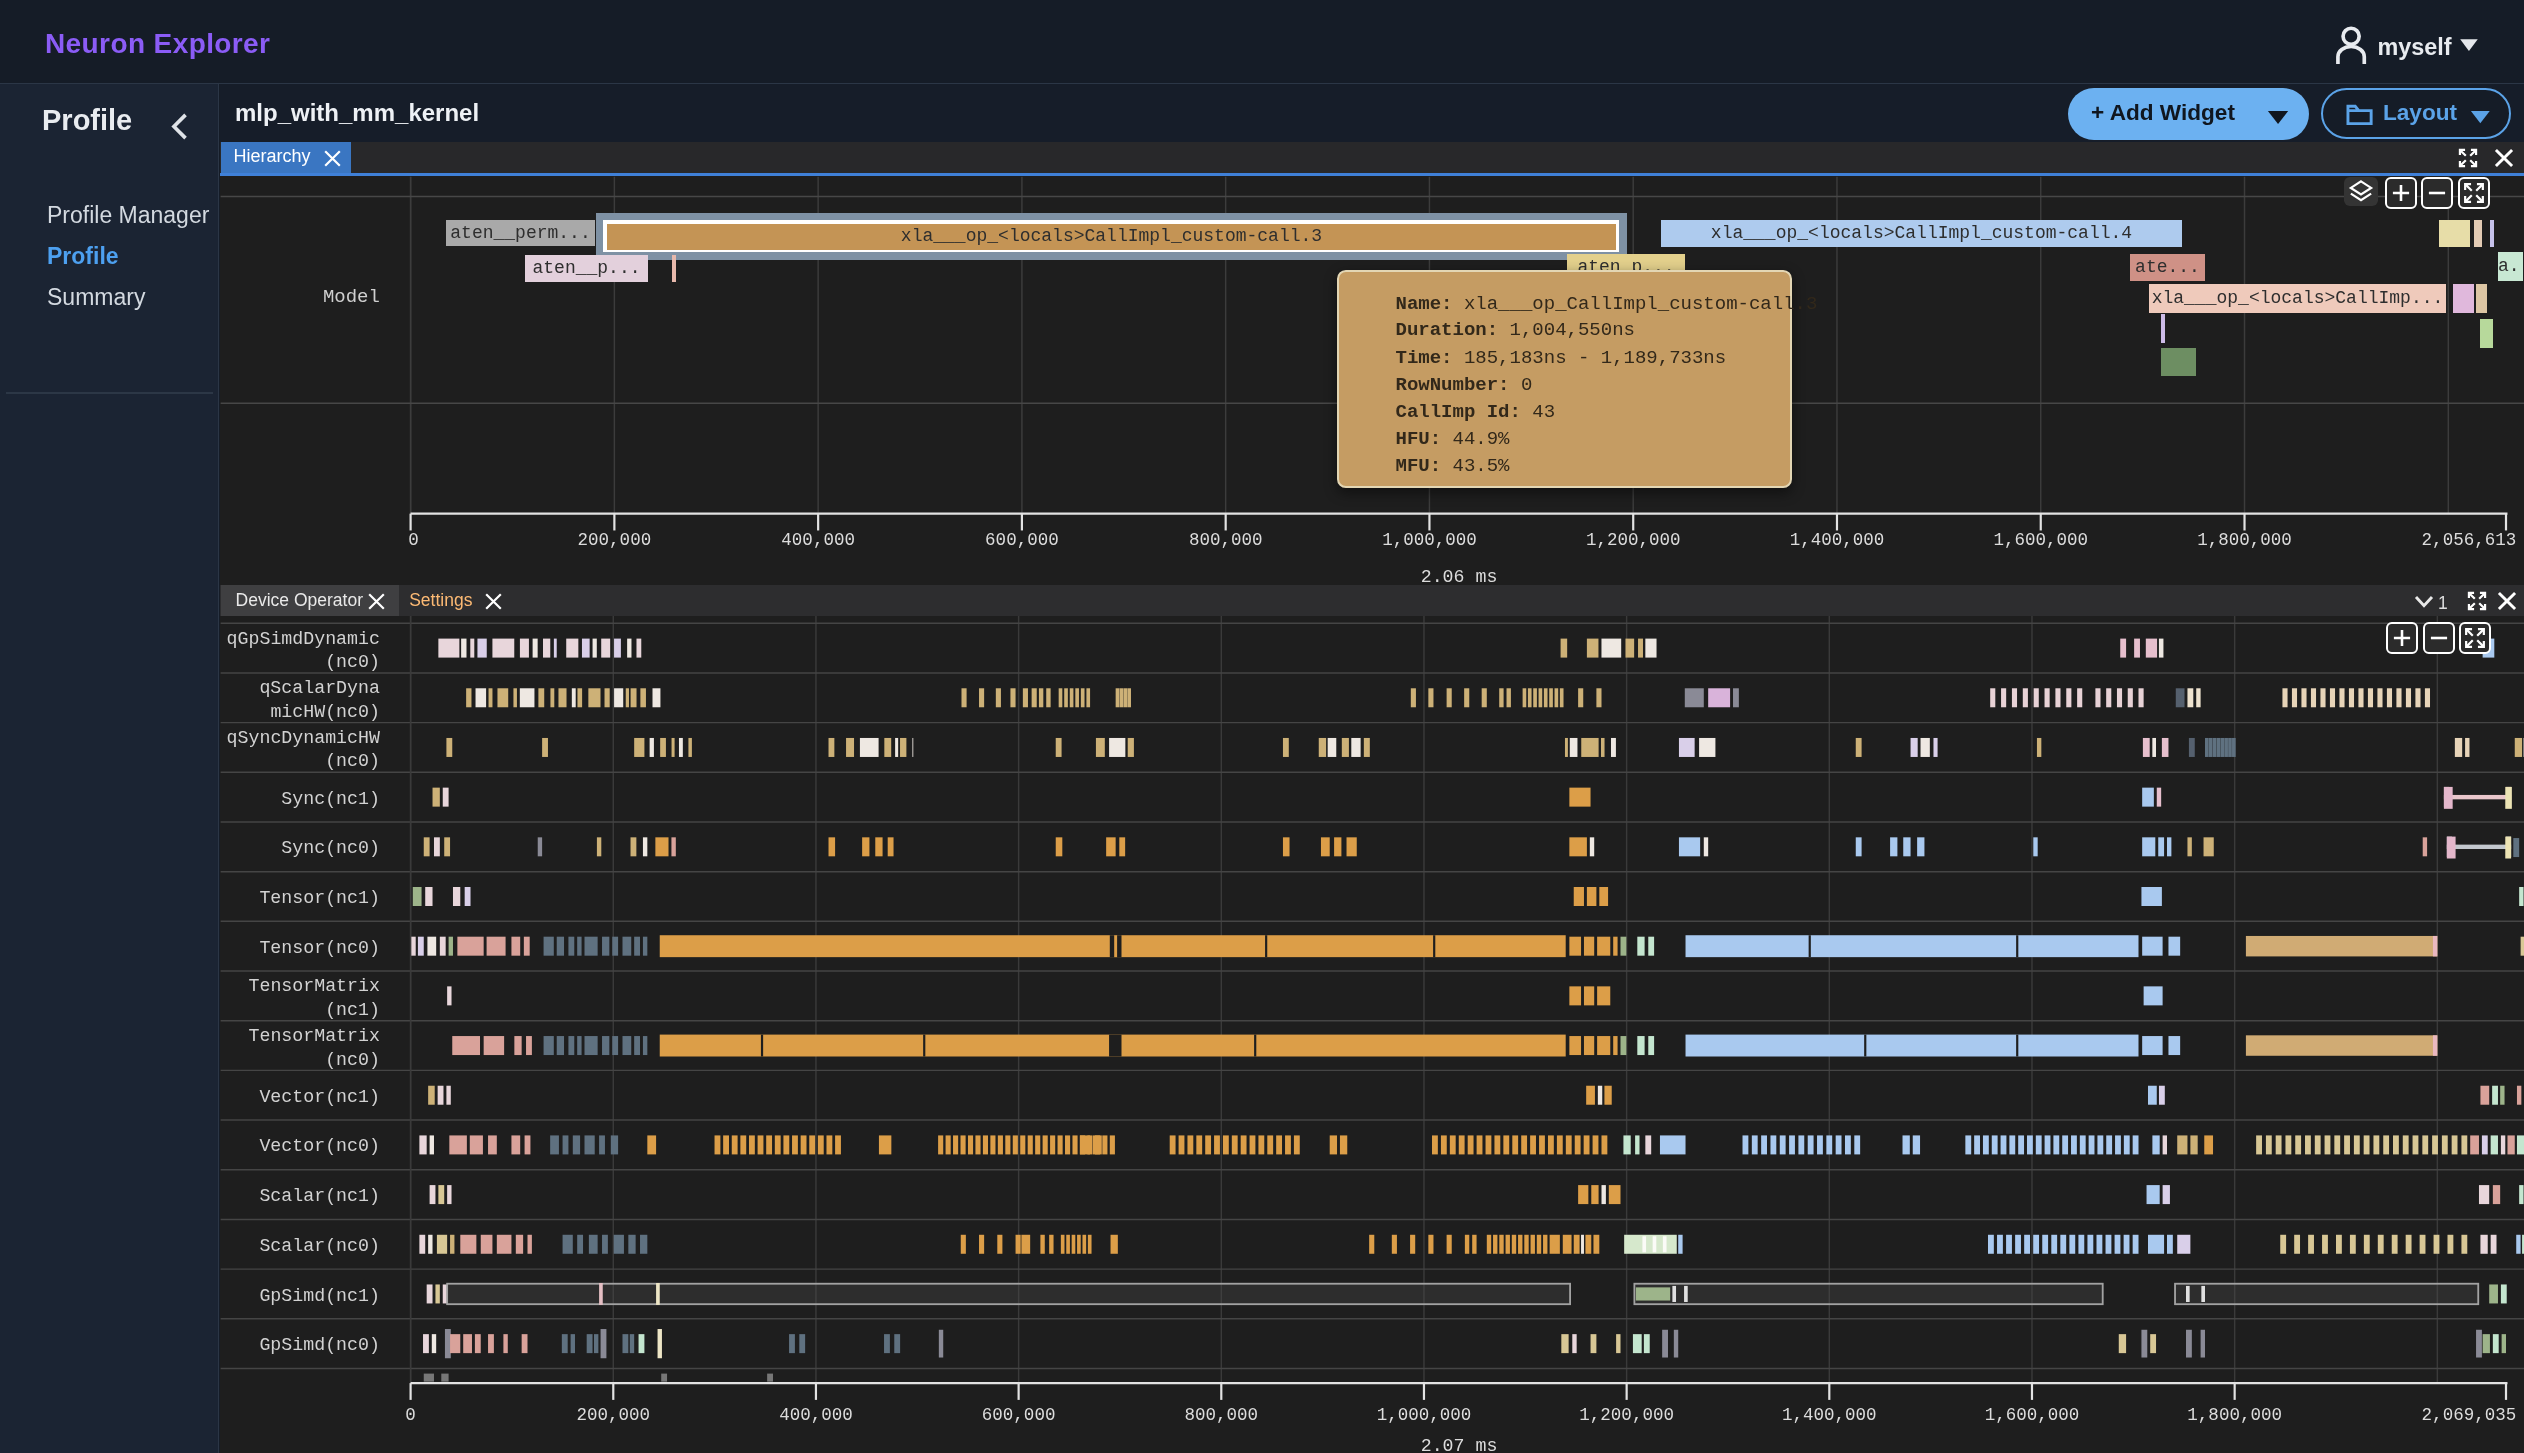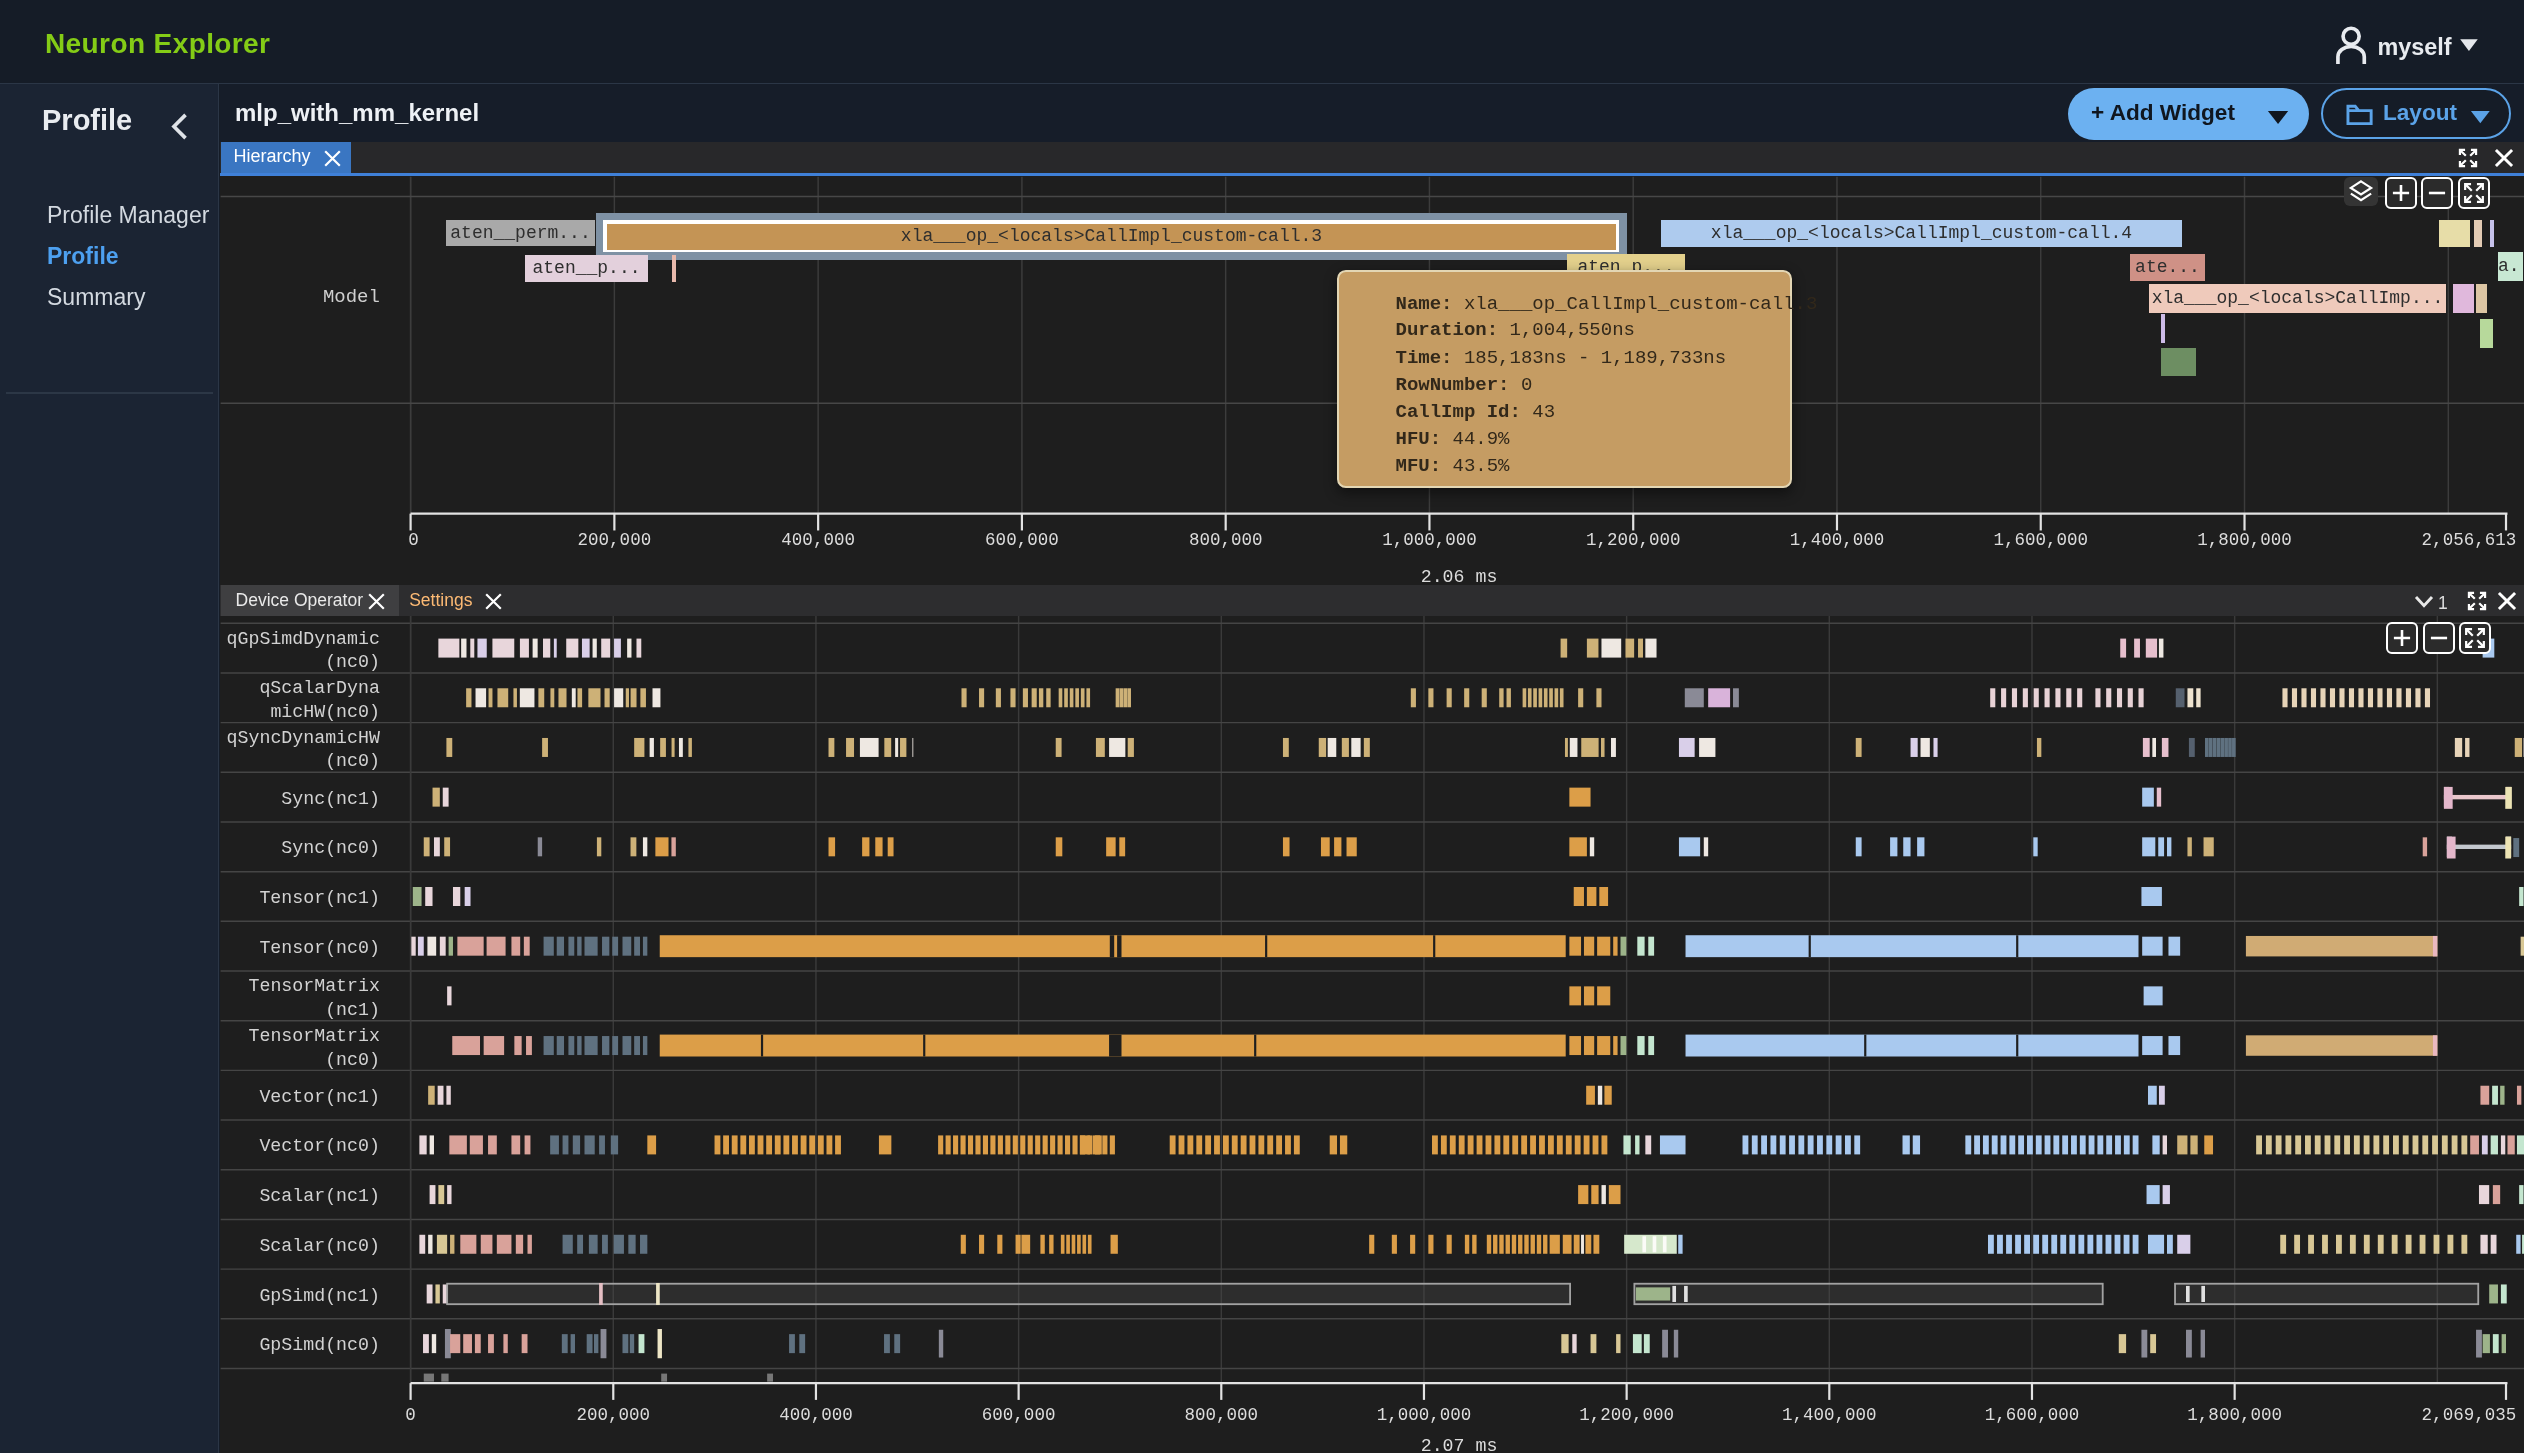--- a/index.html
+++ b/index.html
@@ -1,18 +1,18 @@
 <!DOCTYPE html>
 <html style="font-size:11.7px"><head>
 <meta charset="utf-8">
 <style>
   html,body{margin:0;padding:0;background:#151c27;width:2525px;height:1454px;overflow:hidden;}
   body{position:relative;font-family:"Liberation Sans",sans-serif;}
   #topbar{position:absolute;left:0;top:0;width:2525px;height:83px;background:#151c27;border-bottom:1.5px solid #2b3646;}
-  #brand{position:absolute;left:45px;top:28px;font-size:28px;font-weight:bold;color:#84cc16;letter-spacing:0.4px;}
+  #brand{position:absolute;left:45px;top:28px;font-size:28px;font-weight:bold;color:#8b5cf6;letter-spacing:0.4px;}
   #userbox{position:absolute;right:7.3px;top:26px;color:#fde047;font-size:23.4px;font-weight:bold;}
   #sidebar{position:absolute;left:0;top:84px;width:218px;height:1370px;background:#1b2433;border-right:1.5px solid #2b3646;}
   #sbhead{position:absolute;left:42px;top:104px;font-size:29px;font-weight:bold;color:#e9ecf0;}
   .sbitem{position:absolute;left:47px;font-size:23px;color:#d3d9e0;}
   #sbsep{position:absolute;left:5.8px;top:392px;width:207px;height:1.5px;background:#2c3746;}
   #main{position:absolute;left:220px;top:84px;width:2305px;height:1370px;background:#161d29;}
   #ptitle{position:absolute;left:235px;top:99px;font-size:24px;font-weight:bold;color:#eef1f5;}
   
   #p1head{position:absolute;left:220px;top:142px;width:2305px;height:31px;background:#28282a;}
   #p1tab{position:absolute;left:221px;top:142px;width:130px;height:31px;background:#3a76c2;color:#fff;font-size:18px;}

